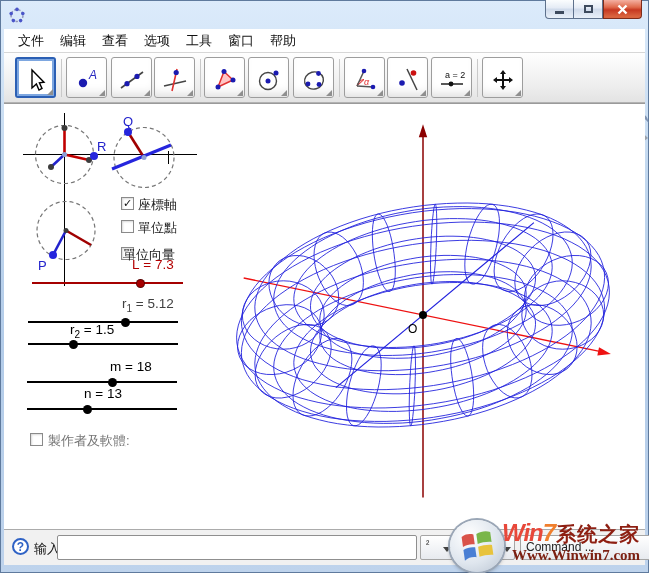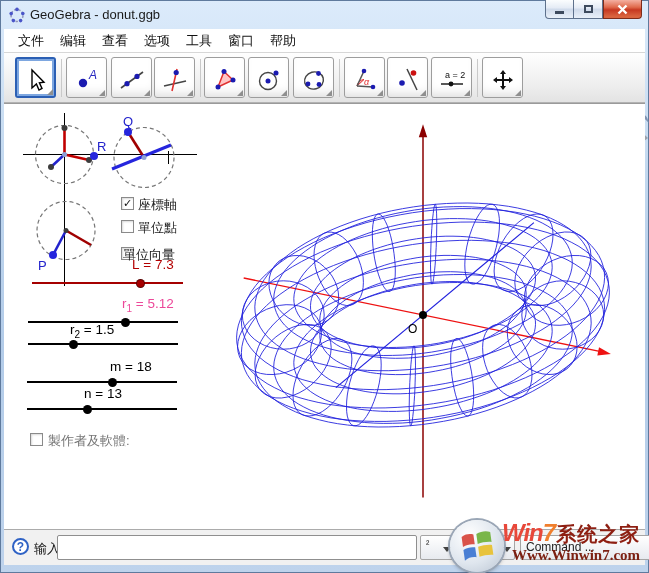--- a/index.html
+++ b/index.html
@@ -83,21 +83,20 @@
 
   <div class="titlebar">
     <svg class="app-icon" viewBox="0 0 16 16">
       <circle cx="8" cy="8.5" r="6" fill="none" stroke="#9094b8" stroke-width="1.4" stroke-dasharray="2.5 1.6"></circle>
       <circle cx="8" cy="2.4" r="1.8" fill="#4a55c8"></circle>
         <circle cx="13.8" cy="6.6" r="1.8" fill="#4a55c8"></circle>
       <circle cx="11.6" cy="13.6" r="1.8" fill="#4a55c8"></circle>
         <circle cx="4.4" cy="13.6" r="1.8" fill="#4a55c8"></circle>
       <circle cx="2.2" cy="6.6" r="1.8" fill="#4a55c8"></circle>
     </svg>
-    <span class="title-text">GeoGebra - donut.ggb</span>
     <div class="winbtn minb">
         <div class="glyph-min"></div>
       </div>
     <div class="winbtn maxb">
         <div class="glyph-max"></div>
       </div>
     <div class="winbtn closeb">
       <svg width="11" height="11" viewBox="0 0 11 11">
         <path d="M1.5 1.5 L9.5 9.5 M9.5 1.5 L1.5 9.5" stroke="#fff" stroke-width="2.4"></path>
       </svg>
@@ -302,21 +301,21 @@
     <span class="glabel" style="left:119px;top:142px">單位向量</span>
     <div class="gcheck" style="left:26px;top:329px"><span></span></div>
     <span class="glabel" style="left:44px;top:328px;color:#777">製作者及軟體:</span>
 
     <div class="gslider">
       <span class="slabel" style="left: 128px; top: 153px; color: rgb(179, 0, 0);"><span>L</span><sub></sub> <span>= 7.3</span></span>
       <div class="track" style="left: 28px; top: 178px; width: 151px; background: rgb(165, 0, 0);"></div>
       <div class="handle" style="left: 132.22px; top: 174.5px; background: rgb(165, 0, 0);"></div>
     </div>
     <div class="gslider">
-      <span class="slabel" style="left: 118px; top: 192px; color: #ec4899;"><span>r</span><sub>1</sub> <span>= 5.12</span></span>
+      <span class="slabel" style="left: 118px; top: 192px; color: #404040;"><span>r</span><sub>1</sub> <span>= 5.12</span></span>
       <div class="track" style="left: 24px; top: 217px; width: 150px; background: rgb(0, 0, 0);"></div>
       <div class="handle" style="left: 117px; top: 213.5px; background: rgb(0, 0, 0);"></div>
     </div>
     <div class="gslider">
       <span class="slabel" style="left: 66px; top: 218px; color: rgb(0, 0, 0);"><span>r</span><sub>2</sub> <span>= 1.5</span></span>
       <div class="track" style="left: 24px; top: 239px; width: 150px; background: rgb(0, 0, 0);"></div>
       <div class="handle" style="left: 64.5px; top: 235.5px; background: rgb(0, 0, 0);"></div>
     </div>
     <div class="gslider">
       <span class="slabel" style="left: 106px; top: 255px; color: rgb(0, 0, 0);"><span>m</span><sub></sub> <span>= 18</span></span>

